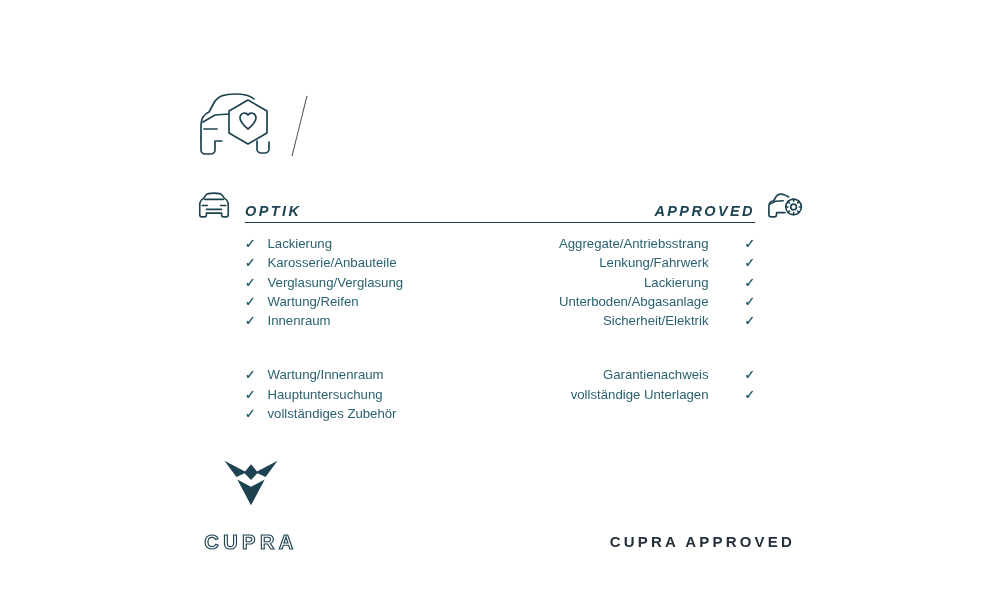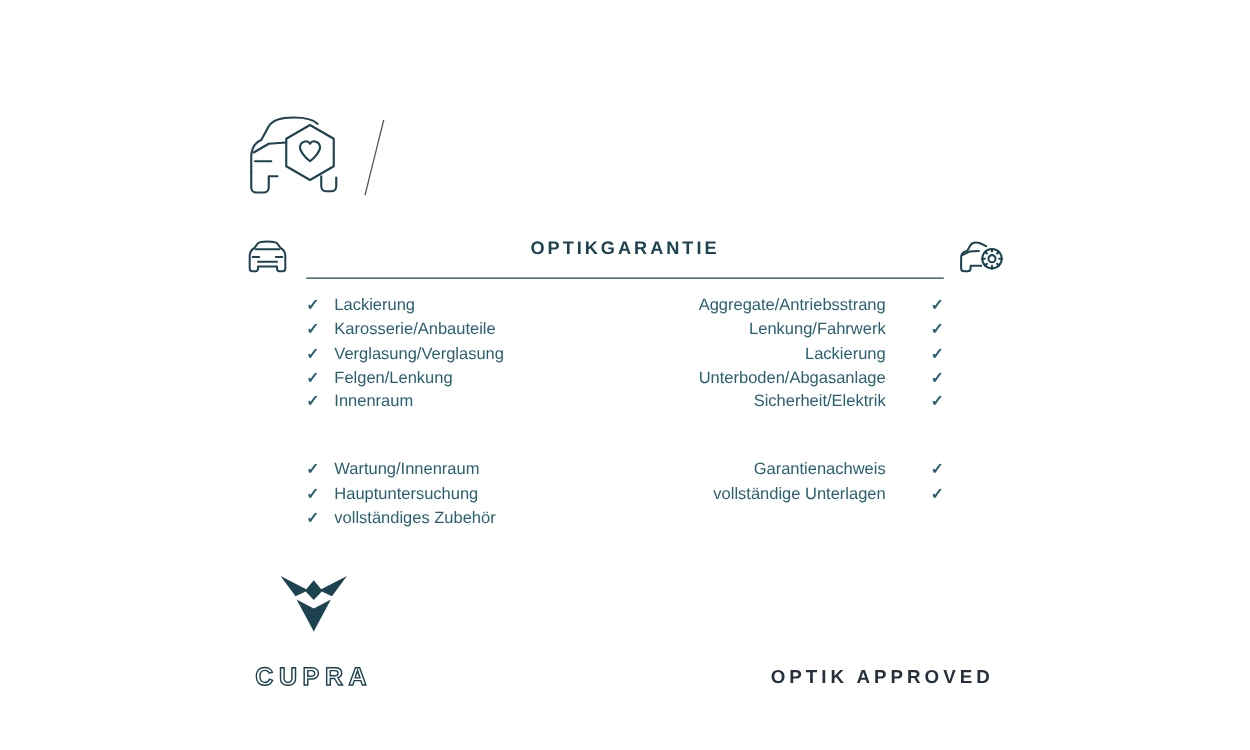--- a/index.html
+++ b/index.html
@@ -15,22 +15,22 @@
   .hdr-text { display:flex; flex-direction:column; }
   .hdr-title { font-size:23px; font-weight:bold; font-style:italic;
                letter-spacing:4.2px; color:#1d4250; white-space:nowrap; }
   .hdr-sub { font-size:23px; font-weight:normal; font-style:italic;
              letter-spacing:4.6px; color:#8f999e; margin-top:4px; white-space:nowrap; }
 
   
   .band { display:flex; align-items:flex-end; gap:12px; }
   .band-icon { width:38px; height:32px; flex:0 0 auto; margin-bottom:1px; }
   .band-icon.tall { margin-bottom:-12px; }
-  .band-mid { flex:1 1 auto; display:flex; justify-content:center;
-              align-items:flex-end; border-bottom:1.8px solid #1d4250; padding-bottom:15px; }
+  .band-mid { flex:1 1 auto; display:flex; justify-content:space-between;
+              align-items:flex-end; border-bottom:1.8px solid #1d4250; padding-bottom:3px;font-style:italic; }
   .band-label { font-size:14.5px; font-weight:bold; letter-spacing:2.4px; color:#1d4250; }
 
   .sec1 { margin-top:24px; }
   .sec2 { margin-top:35px; }
 
   
   .lists { margin:13px 50px 0 50px; display:flex; justify-content:space-between; }
   .list { list-style:none; }
   .row { display:flex; align-items:baseline; gap:12px; margin-bottom:3.5px;
          font-size:13.2px; color:#2a6170; line-height:1.18; }
@@ -74,21 +74,21 @@
   <div class="sec1">
     <div class="band">
       <svg class="band-icon stroke" viewBox="0 0 40 32">
         <path d="M5 15 C5 11 7 9 9 8 L11.5 4.5 C12.5 3 15.5 2.5 20 2.5 C24.5 2.5 27.5 3 28.5 4.5 L31 8 C33 9 35 11 35 15 L35 25 C35 26.5 34 27.5 32.8 27.5 L30 27.5 C28.8 27.5 28 26.5 28 25.3 L28 23.5 L12 23.5 L12 25.3 C12 26.5 11.2 27.5 10 27.5 L7.2 27.5 C6 27.5 5 26.5 5 25 Z"></path>
         <path d="M10 9 L30 9"></path>
         <path d="M7.5 15.5 L13 15.5 M27 15.5 L32.5 15.5"></path>
         <path d="M12 19.5 L28 19.5"></path>
       </svg>
       <div class="band-mid">
         <span class="band-label">OPTIK</span>
-        <span class="band-label">GARANTIE</span>
+        <span class="band-label">APPROVED</span>
       </div>
       <svg class="band-icon stroke" viewBox="0 0 40 32">
         <path d="M2 22 L2 16 C2 13 4 11 7 10.5 L10 5.5 C11.5 3.5 14.5 3 18 4 L23 6.5"></path>
         <path d="M3 14 L9 11 L17 10.5"></path>
         <path d="M2 22 L2 25 C2 26.5 3.2 27.5 4.5 27.5 L7.5 27.5 C8.8 27.5 10 26.5 10 25 L10 23 L19 23"></path>
         <circle cx="28" cy="17" r="8.2"></circle>
         <circle cx="28" cy="17" r="3"></circle>
         <path d="M28 8.8 L28 11 M28 23 L28 25.2 M19.8 17 L22 17 M34 17 L36.2 17 M22.2 11.2 L23.7 12.7 M32.3 21.3 L33.8 22.8 M33.8 11.2 L32.3 12.7 M23.7 21.3 L22.2 22.8"></path>
       </svg>
     </div>
@@ -101,21 +101,21 @@
         <li class="row">
             <span class="check">✓</span>
             <span>Karosserie/Anbauteile</span>
           </li>
         <li class="row">
             <span class="check">✓</span>
             <span>Verglasung/Verglasung</span>
           </li>
         <li class="row">
             <span class="check">✓</span>
-            <span>Felgen/Lenkung</span>
+            <span>Wartung/Reifen</span>
           </li>
         <li class="row">
             <span class="check">✓</span>
             <span>Innenraum</span>
           </li>
       </ul>
       <ul class="list right">
         <li class="row">
             <span>Aggregate/Antriebsstrang</span>
             <span class="check">✓</span>
@@ -170,16 +170,16 @@
   </div>
 
   <div class="footer">
     <div class="brand">
       <svg class="brand-mark" viewBox="0 0 64 56">
         <path fill="#1d4250" d="M1 2 L25 14.5 L32 6 L39 14.5 L63 2 L49 21 L39.5 16.5 L32 24.5 L24.5 16.5 L15 21 Z"></path>
         <path fill="#1d4250" d="M16 24 L32 54 L48 24 L32 32.5 Z"></path>
       </svg>
       <div class="brand-word">CUPRA</div>
     </div>
-    <div class="approved">OPTIK APPROVED</div>
+    <div class="approved">CUPRA APPROVED</div>
   </div>
 
 </div>
 
 </body></html>

